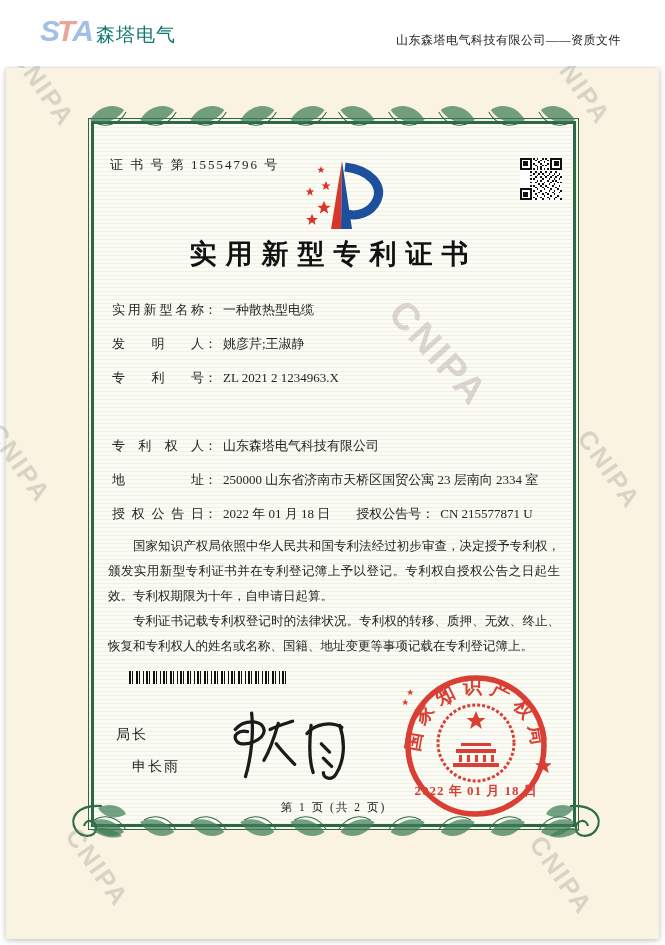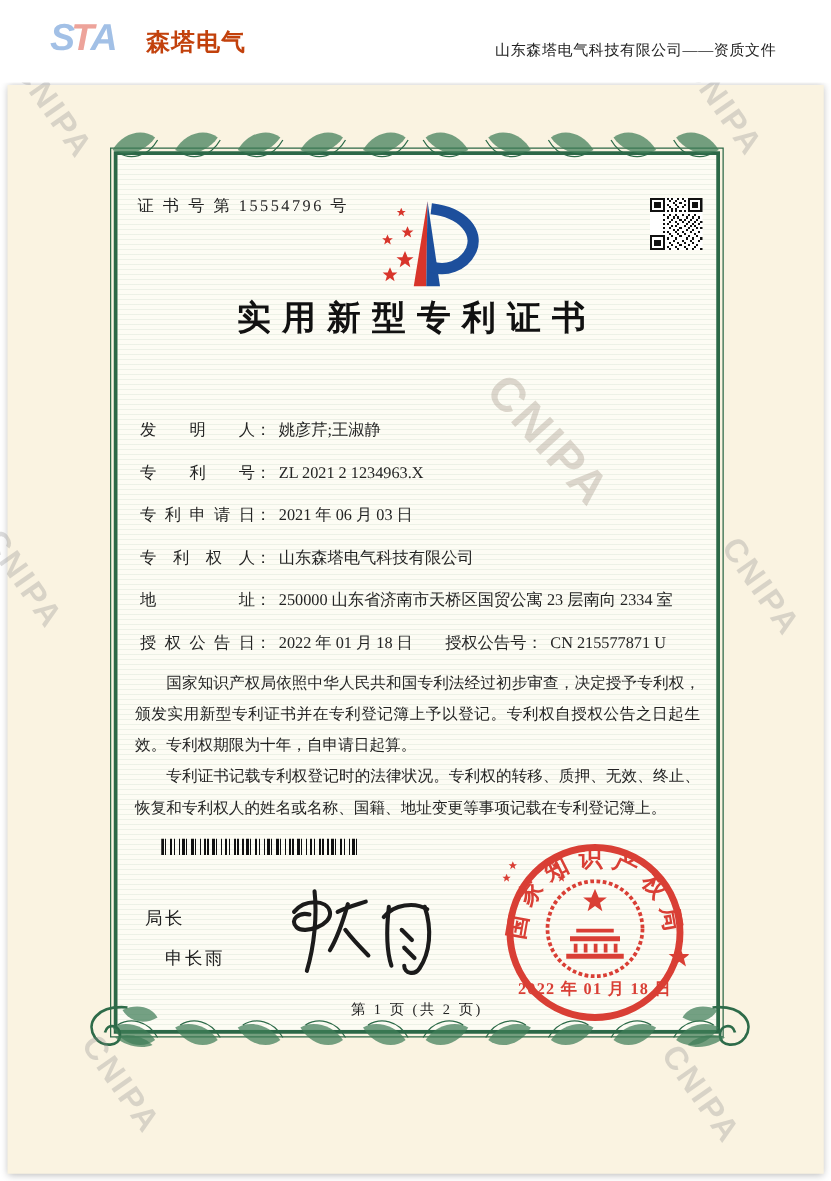--- a/index.html
+++ b/index.html
@@ -5,21 +5,21 @@
   html,body{margin:0;padding:0;background:#ffffff;}
   .page{position:relative;width:665px;height:945px;background:#ffffff;overflow:hidden;
         font-family:"Liberation Sans", sans-serif;color:#1f1f1f;}
   
   .header{position:absolute;left:0;top:0;width:665px;height:66px;background:#ffffff;z-index:6;}
   .logo{position:absolute;left:40px;top:16px;display:flex;align-items:baseline;}
   .logo .lt{font-style:italic;font-weight:900;font-size:30px;line-height:30px;letter-spacing:-3px;
             font-family:"Liberation Sans",sans-serif;}
   .logo .c-blue{color:#a2c0e6;}
   .logo .c-red{color:#eda39a;}
-  .logo .logo-name{margin-left:26px;font-weight:700;font-size:19px;color:#c2410c;letter-spacing:1px;}
+  .logo .logo-name{margin-left:5px;font-weight:400;font-size:19px;color:#0f766e;letter-spacing:1px;}
   .header-doc-label{position:absolute;right:44px;top:32px;font-size:12px;color:#222;
             font-family:"Liberation Serif","DejaVu Serif",serif;letter-spacing:0.5px;}
   
   .sheet{position:absolute;left:6px;right:6px;top:68px;bottom:6px;background:#faf3e1;
          box-shadow:0 1px 6px rgba(0,0,0,.28);z-index:1;padding-left:36px;}
   
   .wm{position:absolute;z-index:5;color:rgba(140,140,140,.30);font-weight:700;
       font-size:26px;letter-spacing:2px;transform:rotate(55deg);transform-origin:left top;
       font-family:"Liberation Sans",sans-serif;pointer-events:none;}
   .wm.inner{color:rgba(175,163,148,.42);font-size:38px;transform:rotate(48deg);}
@@ -165,28 +165,28 @@
           <g fill="#111111">
             <path d="M0,0h7v7h-7z M18,0h7v7h-7z M0,18h7v7h-7z"></path>
             <path fill="#ffffff" d="M1,1h5v5h-5z M19,1h5v5h-5z M1,19h5v5h-5z"></path>
             <path d="M2,2h3v3h-3z M20,2h3v3h-3z M2,20h3v3h-3z"></path>
             <path d="M8,0h1v1h-1z M10,0h1v1h-1z M13,0h1v1h-1z M15,0h1v1h-1z M9,1h1v1h-1z M12,1h1v1h-1z M16,1h1v1h-1z M11,2h1v1h-1z M14,2h1v1h-1z M8,3h1v1h-1z M12,3h1v1h-1z M16,3h1v1h-1z M9,4h1v1h-1z M13,4h1v1h-1z M15,4h1v1h-1z M10,5h1v1h-1z M12,5h1v1h-1z M8,6h1v1h-1z M10,6h1v1h-1z M12,6h1v1h-1z M14,6h1v1h-1z M16,6h1v1h-1z M6,8h1v1h-1z M6,10h1v1h-1z M6,12h1v1h-1z M6,14h1v1h-1z M6,16h1v1h-1z M9,8h1v1h-1z M12,8h1v1h-1z M15,8h1v1h-1z M18,8h1v1h-1z M21,8h1v1h-1z M8,9h1v1h-1z M11,9h1v1h-1z M13,9h1v1h-1z M17,9h1v1h-1z M20,9h1v1h-1z M23,9h1v1h-1z M10,10h1v1h-1z M14,10h1v1h-1z M16,10h1v1h-1z M19,10h1v1h-1z M22,10h1v1h-1z M9,11h1v1h-1z M12,11h1v1h-1z M15,11h1v1h-1z M18,11h1v1h-1z M21,11h1v1h-1z M24,11h1v1h-1z M8,12h1v1h-1z M13,12h1v1h-1z M17,12h1v1h-1z M20,12h1v1h-1z M23,12h1v1h-1z M10,13h1v1h-1z M12,13h1v1h-1z M16,13h1v1h-1z M19,13h1v1h-1z M21,13h1v1h-1z M9,14h1v1h-1z M14,14h1v1h-1z M18,14h1v1h-1z M22,14h1v1h-1z M24,14h1v1h-1z M11,15h1v1h-1z M13,15h1v1h-1z M17,15h1v1h-1z M20,15h1v1h-1z M8,16h1v1h-1z M12,16h1v1h-1z M15,16h1v1h-1z M19,16h1v1h-1z M23,16h1v1h-1z M9,17h1v1h-1z M13,17h1v1h-1z M16,17h1v1h-1z M21,17h1v1h-1z M10,18h1v1h-1z M14,18h1v1h-1z M18,18h1v1h-1z M22,18h1v1h-1z M8,19h1v1h-1z M12,19h1v1h-1z M17,19h1v1h-1z M20,19h1v1h-1z M24,19h1v1h-1z M11,20h1v1h-1z M15,20h1v1h-1z M19,20h1v1h-1z M23,20h1v1h-1z M9,21h1v1h-1z M13,21h1v1h-1z M16,21h1v1h-1z M20,21h1v1h-1z M10,22h1v1h-1z M14,22h1v1h-1z M18,22h1v1h-1z M22,22h1v1h-1z M8,23h1v1h-1z M12,23h1v1h-1z M16,23h1v1h-1z M21,23h1v1h-1z M9,24h1v1h-1z M13,24h1v1h-1z M17,24h1v1h-1z M20,24h1v1h-1z M24,24h1v1h-1z"></path>
           </g>
         </svg>
 
         <div class="panel-item cert-title">实用新型专利证书</div>
 
+        <div class="panel-item frow" style="top:177px">
+          <span class="flabel">实用新型名称</span><span class="fcolon">：</span><span>一种散热型电缆</span>
+        </div>
         <div class="panel-item frow" style="top:211px">
           <span class="flabel">发明人</span><span class="fcolon">：</span><span>姚彦芹;王淑静</span>
         </div>
         <div class="panel-item frow" style="top:245px">
           <span class="flabel">专利号</span><span class="fcolon">：</span><span>ZL 2021 2 1234963.X</span>
-        </div>
-        <div class="panel-item frow" style="top:279px">
-          <span class="flabel">专利申请日</span><span class="fcolon">：</span><span>2021 年 06 月 03 日</span>
         </div>
         <div class="panel-item frow" style="top:313px">
           <span class="flabel">专利权人</span><span class="fcolon">：</span><span>山东森塔电气科技有限公司</span>
         </div>
         <div class="panel-item frow" style="top:347px">
           <span class="flabel">地址</span><span class="fcolon">：</span><span>250000  山东省济南市天桥区国贸公寓 23 层南向 2334 室</span>
         </div>
         <div class="panel-item frow" style="top:381px">
           <span class="flabel">授权公告日</span><span class="fcolon">：</span><span>2022 年 01 月 18 日</span><span class="flabel2">授权公告号</span><span class="fcolon">：</span><span>CN 215577871 U</span>
         </div>

